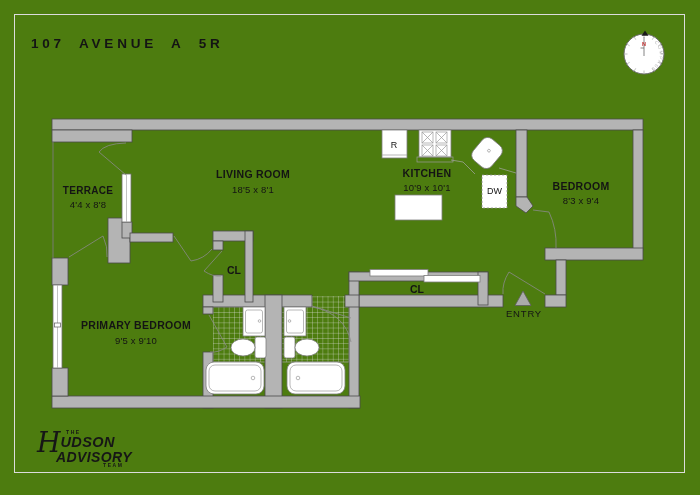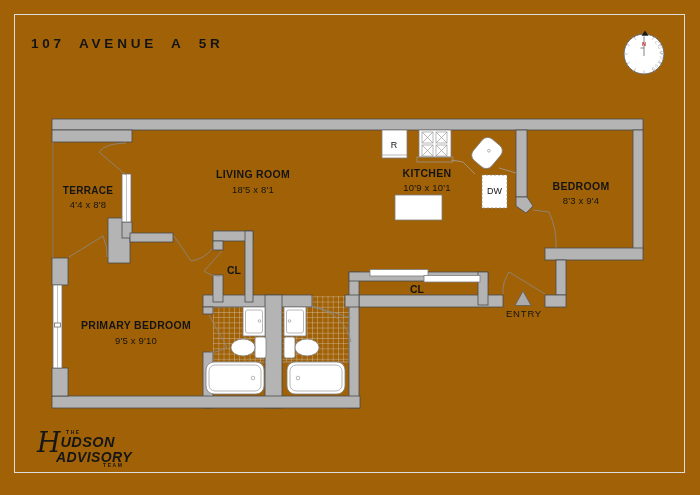--- a/index.html
+++ b/index.html
@@ -1,16 +1,16 @@
 <!DOCTYPE html>
 <html style="--wall-fill: #b4b4b4; --wall-stroke: #4a4a4a; --north-red: #c03030; --text: #141414;"><head>
 <meta charset="utf-8">
 <style>
   html,body{margin:0;padding:0;background:#fff;}
-  .canvas{position:relative;width:700px;height:495px;background:#a16207;overflow:hidden;
+  .canvas{position:relative;width:700px;height:495px;background:#4d7c0f;overflow:hidden;
           font-family:"Liberation Sans",sans-serif;}
   svg{position:absolute;left:0;top:0;}
   .frame{fill:none;stroke:#dcdcdc;stroke-width:1;}
   .wall{fill:var(--wall-fill,#b4b4b4);stroke:var(--wall-stroke,#4a4a4a);stroke-width:.8;stroke-linejoin:miter;}
   .thin{fill:none;stroke:#7a7a7a;stroke-width:.9;}
   .thinlight{fill:none;stroke:#a8a8a8;stroke-width:.7;}
   .door{fill:none;stroke:#8a8a8a;stroke-width:.8;}
   .win{fill:#fff;stroke:#6f6f6f;stroke-width:.8;}
   .fixture{fill:#fff;stroke:#7d7d7d;stroke-width:.8;}
   .fixin{fill:none;stroke:#9a9a9a;stroke-width:.7;}

